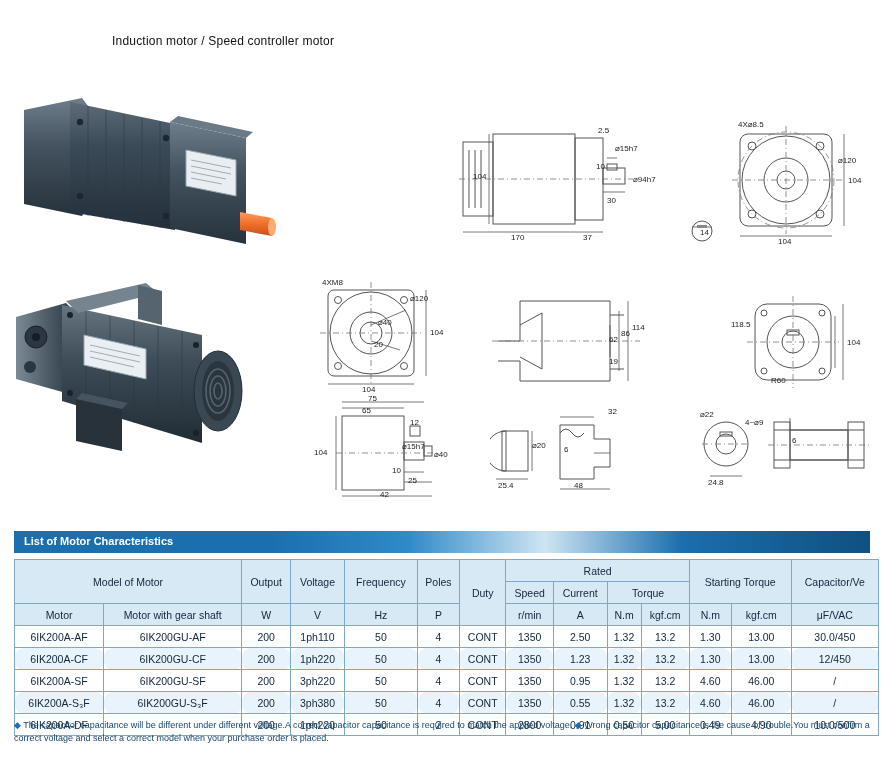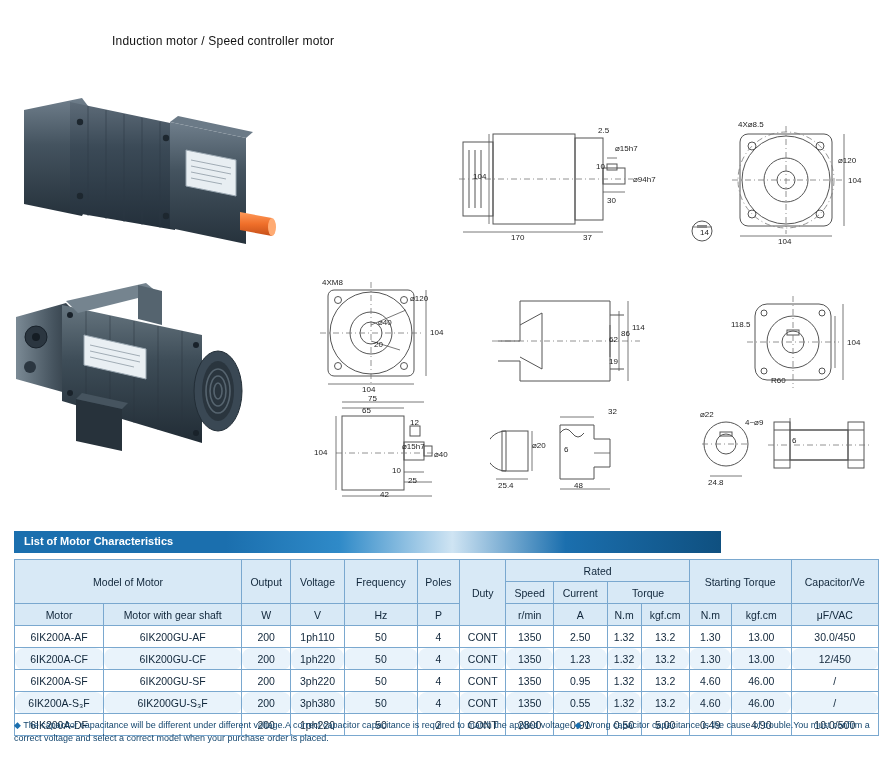--- a/index.html
+++ b/index.html
@@ -35,21 +35,21 @@
     position:absolute;
   }
   
   .draw{position:absolute;}
   .dim{
     position:absolute;font-size:8px;color:#222;white-space:nowrap;
     font-family:"Liberation Sans", sans-serif;
   }
   
   .listbar{
-    position:absolute;left:14px;top:531px;width:707px;height:22px;
+    position:absolute;left:14px;top:531px;width:856px;height:22px;
     background:linear-gradient(90deg,#1b6fae 0%,#1b6fae 30%,#2f8ac8 46%,#cfe4f3 62%,#1b6fae 78%,#0f5080 100%);
   }
   .listbar-label{
     position:absolute;left:10px;top:4px;color:#fff;font-size:11px;font-weight:bold;
   }
   table.spec{
     position:absolute;left:14px;top:559px;width:865px;
     border-collapse:collapse;font-size:10.5px;
   }
   table.spec th, table.spec td{

